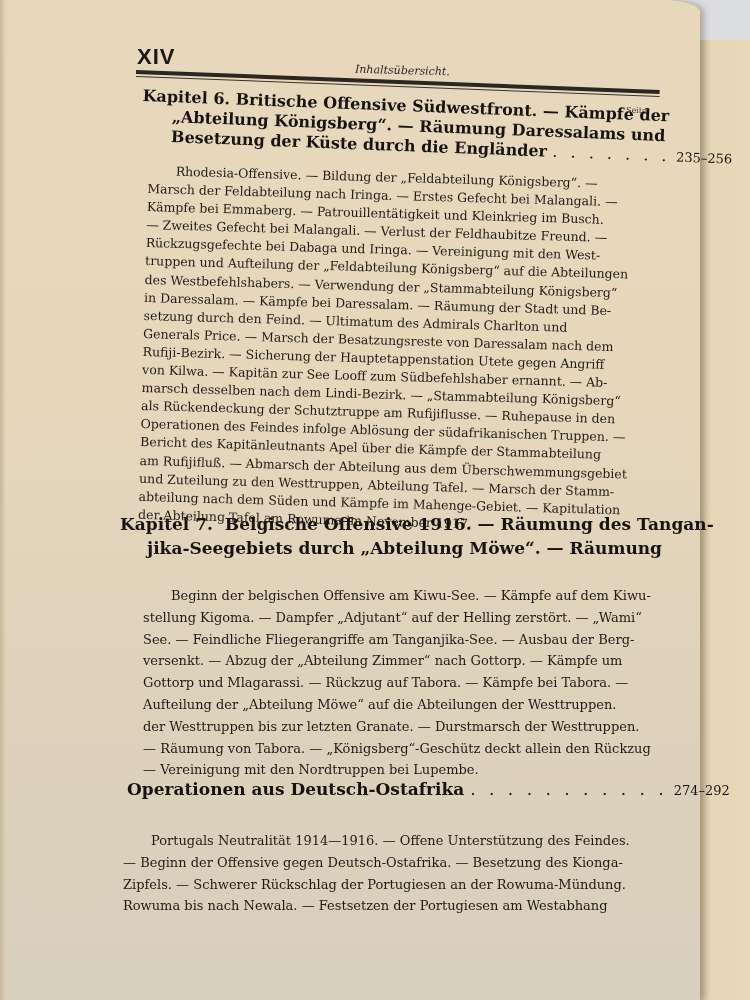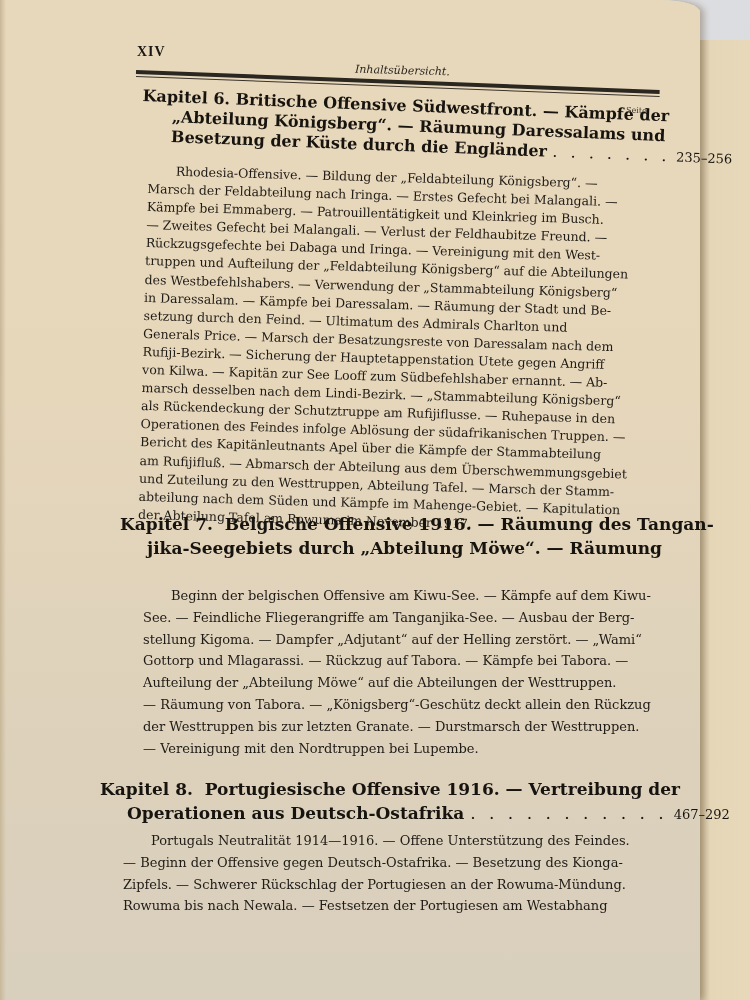--- a/index.html
+++ b/index.html
@@ -25,21 +25,21 @@
   .page::before {
     content: ""; position: absolute; left: 0; top: 0; width: 6px; height: 1000px;
     background: linear-gradient(90deg, #c8b899, rgba(200,184,153,0));
   }
   .content {
     position: absolute; left: 0; top: 0; width: 700px; height: 1000px;
     color: #1d1a16;
   }
   .page-number {
     position: absolute; left: 137px; top: 44px;
-    font-family: Liberation Serif, serif; font-size: 14px; font-weight: bold;
+    font-family: Liberation Sans, sans-serif; font-size: 22px; font-weight: bold;
     letter-spacing: 1px; color: #1b1915;
   }
   .rule {
     position: absolute; left: 136px; height: 3px; background: #2a2620;
     transform-origin: left center;
   }
   .rule.thick { top: 70px; width: 524px; height: 4px; transform: rotate(2.2deg); }
   .rule.thin { top: 76px; width: 524px; height: 1px; transform: rotate(2.2deg); background: #3a342c; }
   .running-head {
     position: absolute; left: 355px; top: 64px;
@@ -114,32 +114,32 @@
       <span class="line">abteilung nach dem Süden und Kämpfe im Mahenge-Gebiet. — Kapitulation</span>
       <span class="line">der Abteilung Tafel am Rowuma im November 1917.</span>
     </div>
 
     <div class="chapter" id="ch7-title">
       <span class="line"><span>Kapitel 7.</span>&nbsp; <span>Belgische Offensive 1916. — Räumung des Tangan-</span></span>
       <span class="line deep">jika-Seegebiets durch „Abteilung Möwe“. — Räumung</span>
     </div>
     <div class="summary" id="ch7-summary">
       <span class="line first">Beginn der belgischen Offensive am Kiwu-See. — Kämpfe auf dem Kiwu-</span>
+      <span class="line">stellung Kigoma. — Dampfer „Adjutant“ auf der Helling zerstört. — „Wami“</span>
       <span class="line">See. — Feindliche Fliegerangriffe am Tanganjika-See. — Ausbau der Berg-</span>
-      <span class="line">stellung Kigoma. — Dampfer „Adjutant“ auf der Helling zerstört. — „Wami“</span>
+      <span class="line">versenkt. — Abzug der „Abteilung Zimmer“ nach Gottorp. — Kämpfe um</span>
       <span class="line">Gottorp und Mlagarassi. — Rückzug auf Tabora. — Kämpfe bei Tabora. —</span>
       <span class="line">Aufteilung der „Abteilung Möwe“ auf die Abteilungen der Westtruppen.</span>
+      <span class="line">der Westtruppen bis zur letzten Granate. — Durstmarsch der Westtruppen.</span>
       <span class="line">— Räumung von Tabora. — „Königsberg“-Geschütz deckt allein den Rückzug</span>
-      <span class="line">der Westtruppen bis zur letzten Granate. — Durstmarsch der Westtruppen.</span>
       <span class="line">— Vereinigung mit den Nordtruppen bei Lupembe.</span>
     </div>
 
     <div class="chapter" id="ch8-title">
-      <span class="line"><span>Kapitel 8.</span>&nbsp; <span>Portugiesische Offensive 1916. — Vertreibung der</span></span>
-      <span class="line deep"><span>Operationen aus Deutsch-Ostafrika</span> <span class="dots">. . . . . . . . . . .</span> <span class="pages">467–292</span></span>
+      <span class="line deep"><span>Operationen aus Deutsch-Ostafrika</span> <span class="dots">. . . . . . . . . . .</span> <span class="pages">274–292</span></span>
     </div>
     <div class="summary" id="ch8-summary">
       <span class="line first">Portugals Neutralität 1914—1916. — Offene Unterstützung des Feindes.</span>
       <span class="line">— Beginn der Offensive gegen Deutsch-Ostafrika. — Besetzung des Kionga-</span>
       <span class="line">Zipfels. — Schwerer Rückschlag der Portugiesen an der Rowuma-Mündung.</span>
       <span class="line">Rowuma bis nach Newala. — Festsetzen der Portugiesen am Westabhang</span>
     </div>
 
   </div>
 </div>

